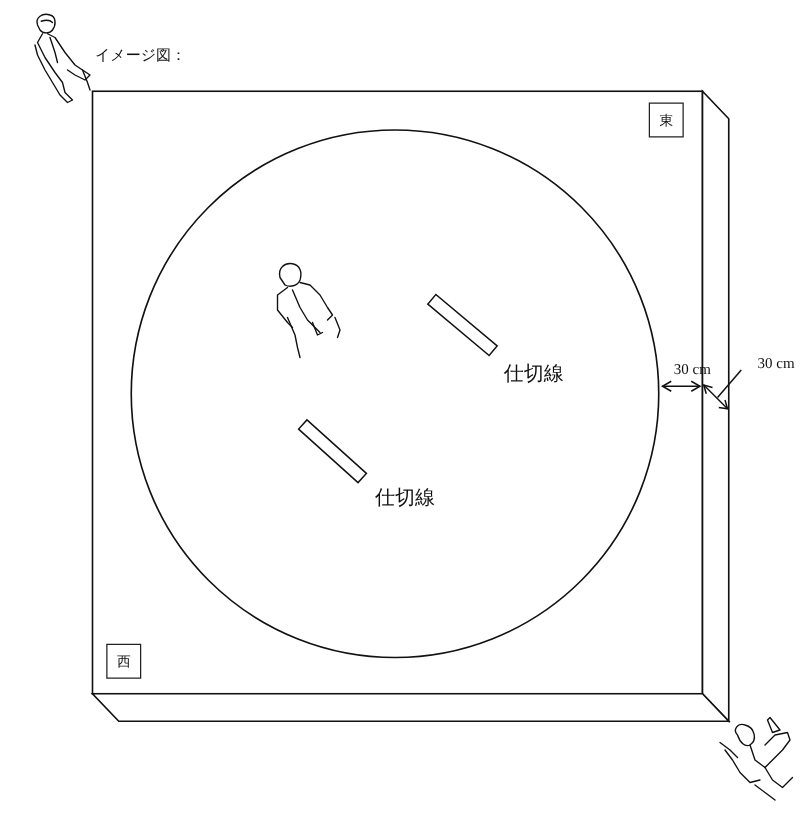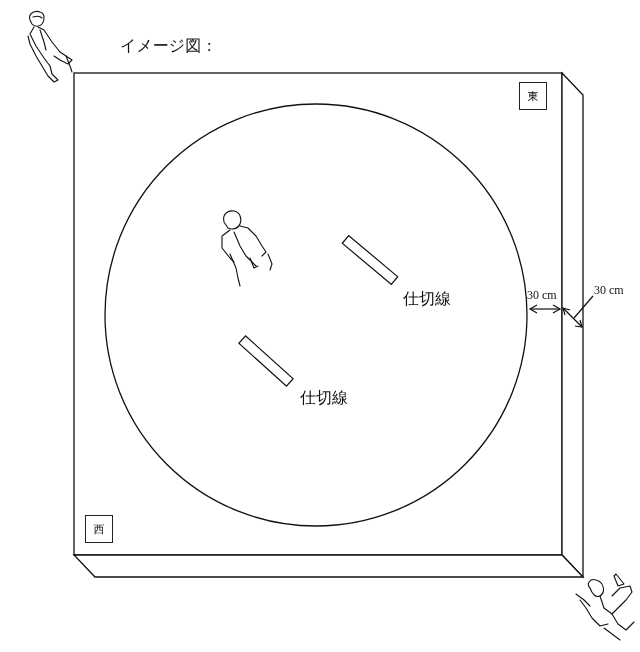--- a/index.html
+++ b/index.html
@@ -1,20 +1,20 @@
 <!DOCTYPE html>
 <html><head>
   <meta charset="utf-8">
   <style>
     html, body { margin: 0; padding: 0; background: #ffffff; }
     body { width: 640px; height: 652px; position: relative; overflow: hidden;
       font-family: "DejaVu Sans", sans-serif; color: #111; }
     #canvas { position: absolute; left: 0; top: 0; width: 640px; height: 652px; }
     .label { position: absolute; font-size: 16px; white-space: nowrap; line-height: 1; }
-    .serif { font-family: "Liberation Serif", "DejaVu Serif", serif; font-size: 12px; }
+    .serif { font-family: "Liberation Serif", "DejaVu Serif", serif; font-size: 12px; margin-left: 12px; }
     .dirbox { position: absolute; width: 28px; height: 28px; border: 1px solid #222;
       background: #fff; display: flex; align-items: center; justify-content: center;
       font-size: 11px; box-sizing: border-box; }
   </style>
 </head>
 <body>
 
 <svg id="canvas" width="640" height="652" viewBox="0 0 640 652" xmlns="http://www.w3.org/2000/svg">
 
   <g fill="none" stroke="#111" stroke-width="1.3">
@@ -67,21 +67,21 @@
     <path d="M590,588 C586,584 590,578 596,580 C604,582 606,592 600,596 C596,598 592,594 590,588 Z"></path>
     <path d="M614,576 L618,586 L624,584 L616,574 Z"></path>
     <path d="M600,596 L604,608 L612,614 L620,606 L626,600 L632,592 L630,586 L620,588 L612,596"></path>
     <path d="M580,600 L586,608 L592,618 L600,626 L608,624"></path>
     <path d="M612,614 L618,624 L626,630 L634,622"></path>
     <path d="M604,628 L612,634 L620,640"></path>
     <path d="M576,594 L584,600 L590,606"></path>
   </g>
 </svg>
 
-<div class="label" style="left:76px; top:38px; font-size:16px;margin-left:44px;">イメージ図：</div>
+<div class="label" style="left:76px; top:38px; font-size:12px;">イメージ図：</div>
 
 <div class="dirbox" style="left:519px; top:82px;">
   <span>東</span>
 </div>
 <div class="dirbox" style="left:85px; top:515px;">
   <span>西</span>
 </div>
 
 <div class="label" style="left:403px; top:291px;">仕切線</div>
 <div class="label" style="left:300px; top:390px;">仕切線</div>

